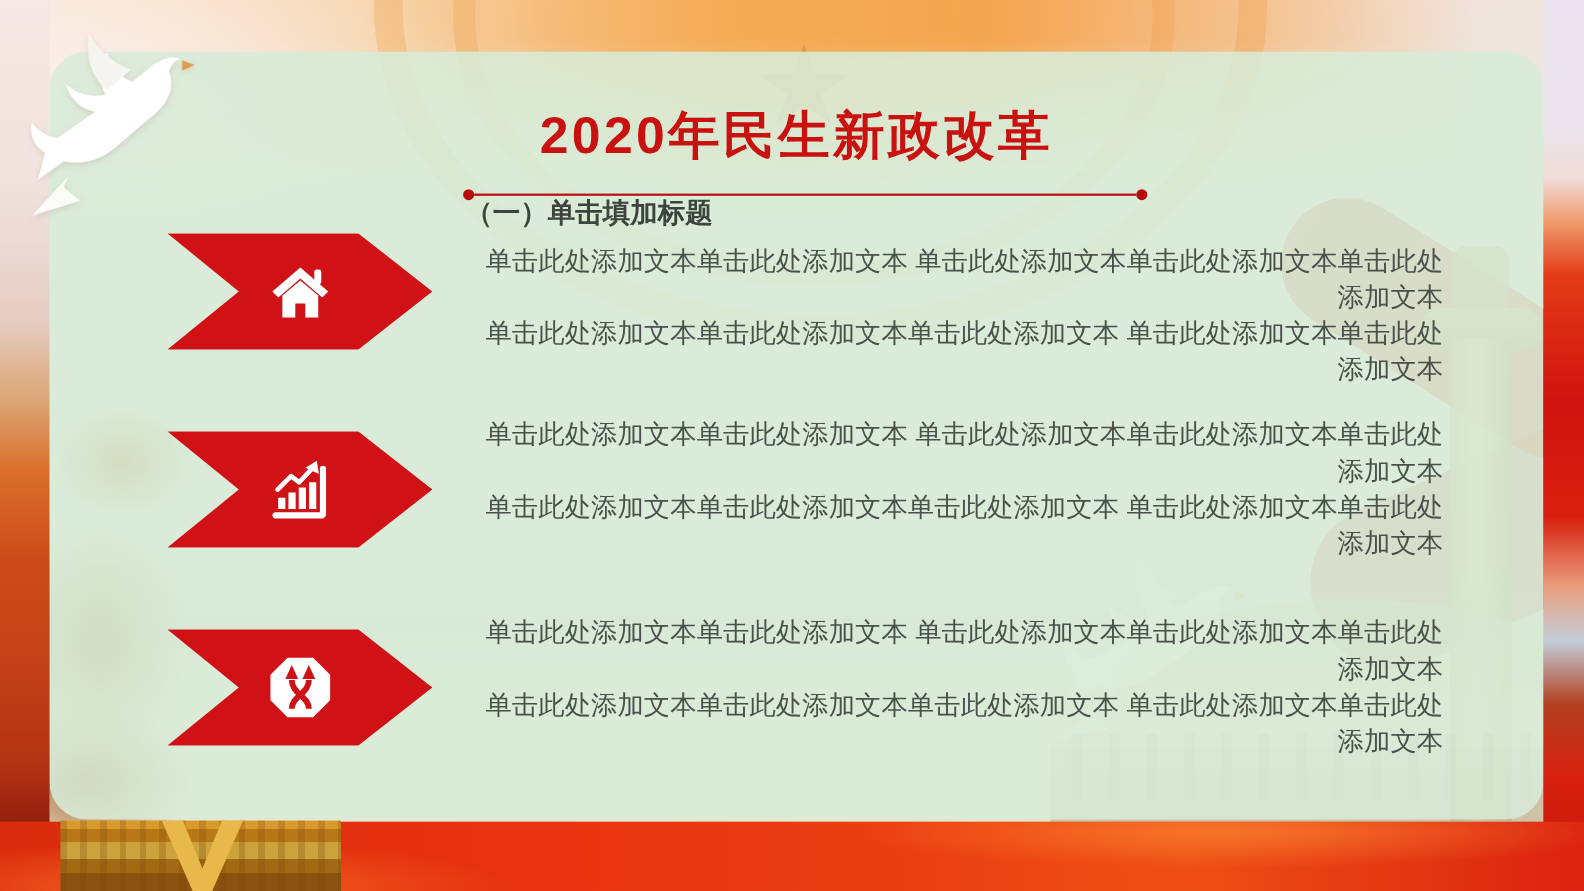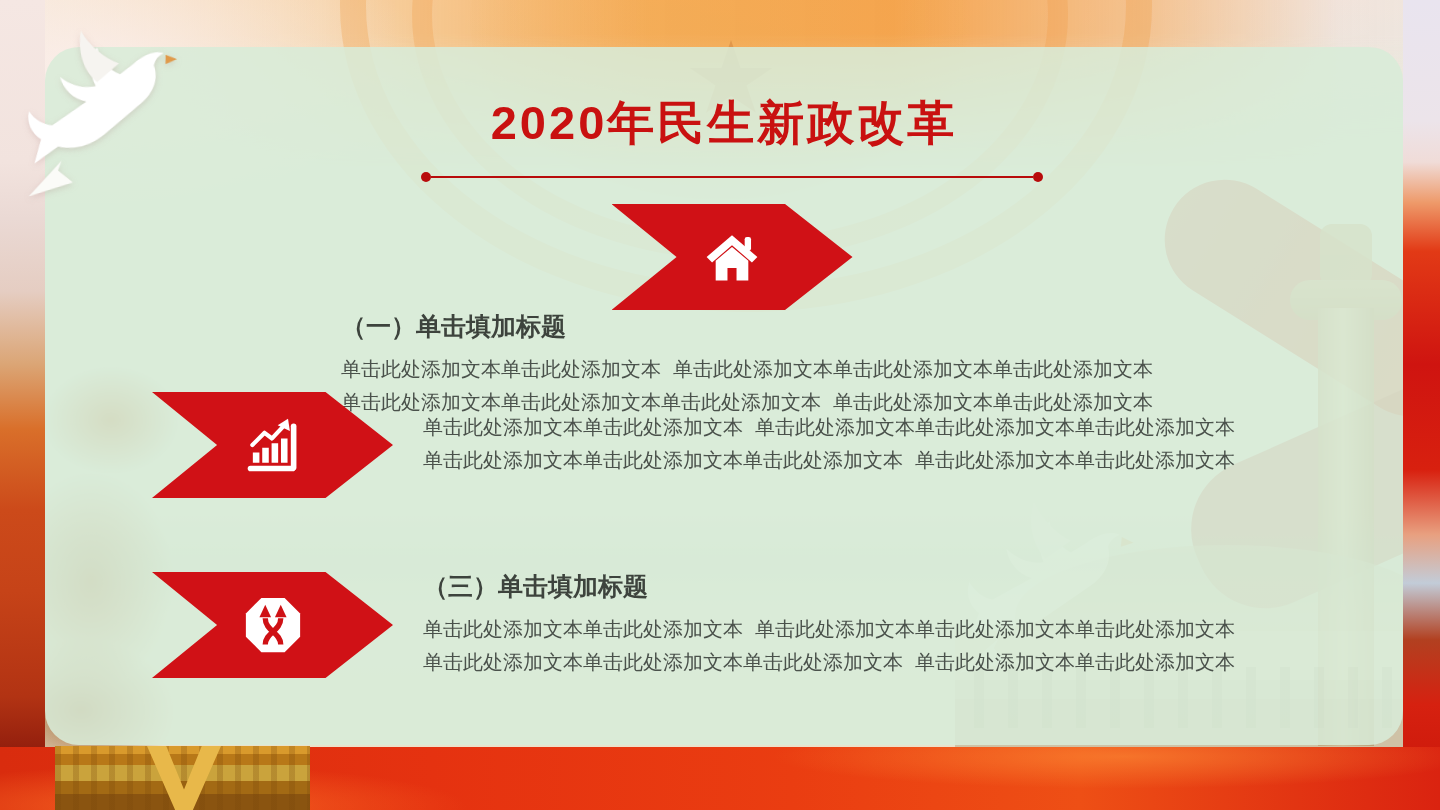--- a/index.html
+++ b/index.html
@@ -68,28 +68,28 @@
       linear-gradient(180deg,#d99a2c 0 12%,#b87818 12% 30%,#caa33c 30% 55%,#a36a14 55% 75%,#8a5410 75% 100%);}
   .pedestal-v{position:absolute;left:92px;top:0;width:74px;height:64px;background:#e8b84a;
     clip-path:polygon(0 0,26% 0,50% 68%,74% 0,100% 0,62% 100%,38% 100%);}
   
   .title{left:45px;top:92px;width:1358px;text-align:center;
     font-size:47px;font-weight:bold;letter-spacing:3px;color:#c91110;}
   .divider{left:421px;top:172px;width:622px;height:10px;display:flex;align-items:center;}
   .divider .dot{width:10px;height:10px;border-radius:50%;background:#b80b0b;flex:none;}
   .divider .line{flex:1;height:2px;background:#b80b0b;}
   .section{left:152px;right:148px;height:122px;display:flex;align-items:center;}
-  .s1{top:204px;flex-direction:column;} .s2{top:384px;} .s3{top:564px;}
+  .s1{top:204px;} .s2{top:384px;} .s3{top:564px;}
   .arrow{flex:none;width:241px;height:106px;background:#d01116;
     clip-path:polygon(0% 0%,72% 0%,100% 50%,72% 100%,0% 100%,27% 50%);
     display:flex;align-items:center;justify-content:center;}
   .arrow svg{display:block;}
   .content{flex:1;margin-left:30px;}
   .heading{font-size:25px;font-weight:bold;color:#3d433d;margin-bottom:11px;}
-  .body{font-size:20px;color:#4a514b;line-height:33px;text-align:left;font-family:Liberation Mono, monospace;}
+  .body{font-size:24px;color:#4a514b;line-height:33px;text-align:right;}
 </style>
 </head>
 <body>
 
 <div class="slide">
 
   <div class="abs top-glow"></div>
   <div class="abs cloud-tl"></div>
   <div class="abs ring1"></div>
   <div class="abs ring2"></div>
@@ -182,21 +182,20 @@
     <div class="arrow">
       <svg width="62" height="62" viewBox="0 0 64 64">
         <polygon points="20,4 44,4 60,20 60,44 44,60 20,60 4,44 4,20" fill="#fff"></polygon>
         <path d="M24 52 C24 40 40 38 40 25" stroke="#cf1115" stroke-width="5.5" fill="none"></path>
         <path d="M40 52 C40 40 24 38 24 25" stroke="#cf1115" stroke-width="5.5" fill="none"></path>
         <path d="M40 11 L46 24 L34 24 Z" fill="#cf1115"></path>
         <path d="M24 11 L30 24 L18 24 Z" fill="#cf1115"></path>
       </svg>
     </div>
     <div class="content">
-      <div class="heading">（三）单击填加标题</div>
       <div class="body">
         <div>单击此处添加文本单击此处添加文本 单击此处添加文本单击此处添加文本单击此处添加文本</div>
         <div>单击此处添加文本单击此处添加文本单击此处添加文本 单击此处添加文本单击此处添加文本</div>
       </div>
     </div>
   </div>
 
 </div>
 
 </body></html>

